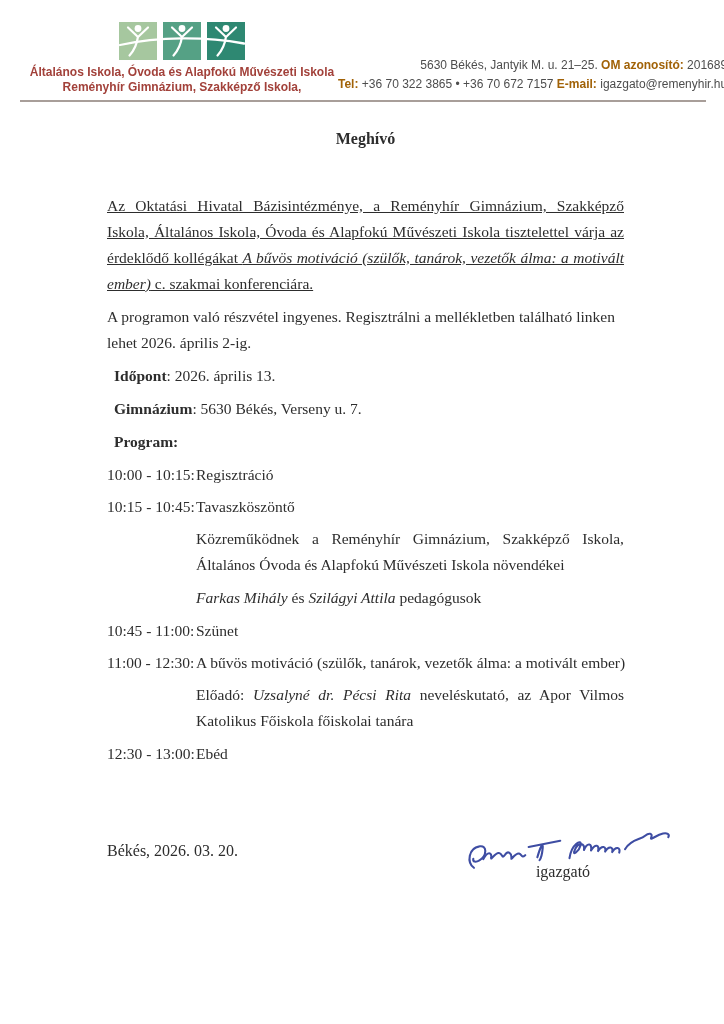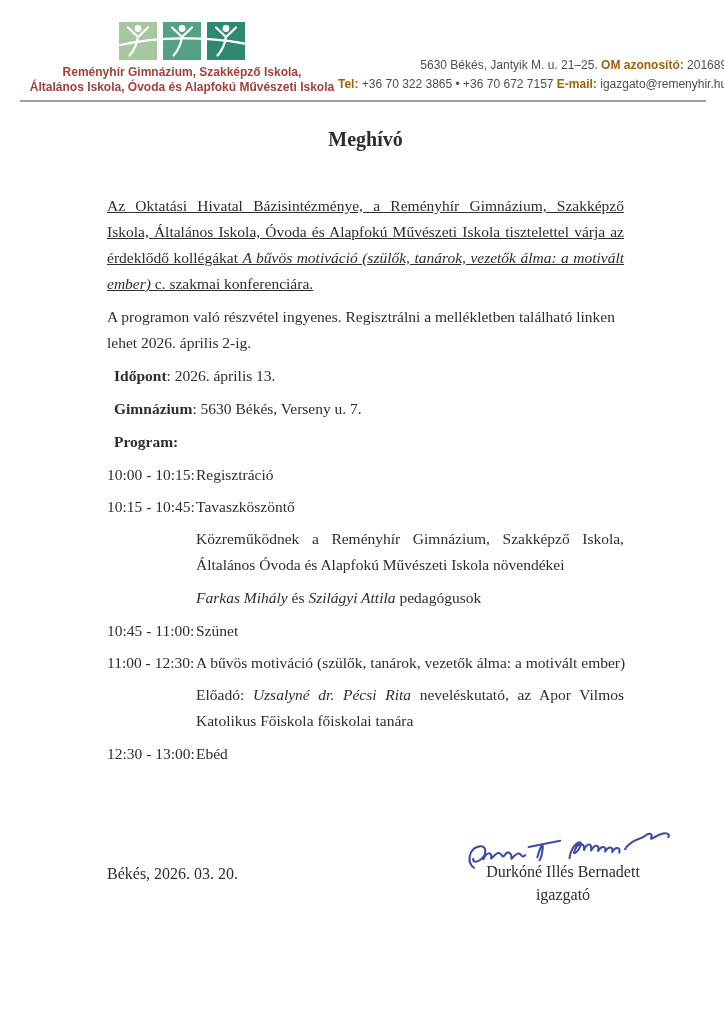--- a/index.html
+++ b/index.html
@@ -46,21 +46,21 @@
     border: none;
     border-top: 2px solid #a89e99;
     margin: 5px 18px 0 20px;
   }
 
   
   .main { padding: 0 100px 0 107px; font-size: 15.5px; line-height: 26px; }
   .doc-title {
     text-align: center;
     font-weight: bold;
-    font-size: 20px;
+    font-size: 16px;
     margin: 24px 0 0 0;
   }
   .para { margin: 0 0 7px 0; }
   .justify { text-align: justify; }
   .intro { margin-top: 41px; text-decoration: underline; }
   .label-b { font-weight: bold; }
   .detail-line { margin: 0 0 7px 7px; }
 
   .prog-row { display: flex; margin: 0 0 6px 0; }
   .prog-time { width: 89px; flex: none; }
@@ -108,22 +108,22 @@
           <path d="M63,15 L53,5.5 M63,15 L73,5.5 M63,14.5 C62,22 59.5,28 54.5,33.5"></path>
           <path d="M107,15 L97,5.5 M107,15 L117,5.5 M107,14.5 C106,22 103.5,28 98.5,33.5"></path>
         </g>
         <g fill="#ffffff" stroke="none">
           <circle cx="19" cy="6.5" r="3.4"></circle>
           <circle cx="63" cy="6.5" r="3.4"></circle>
           <circle cx="107" cy="6.5" r="3.4"></circle>
         </g>
       </svg>
       <div class="org-name">
+        <div>Általános Iskola, Óvoda és Alapfokú Művészeti Iskola</div>
         <div>Reményhír Gimnázium, Szakképző Iskola,</div>
-        <div>Általános Iskola, Óvoda és Alapfokú Művészeti Iskola</div>
       </div>
     </div>
     <div class="lh-right">
       <div class="lh-line">
         <span>5630 Békés, Jantyik M. u. 21–25.</span>
         <span class="red-label">OM azonosító:</span>
         <span>201689</span>
       </div>
       <div class="lh-line">
         <span class="red-label">Tel:</span>
@@ -185,18 +185,17 @@
     <div class="sig-block">
       <svg class="sig-scribble" width="215" height="40" viewBox="0 0 215 40">
         <g fill="none" stroke-width="2.1" stroke-linecap="round" stroke-linejoin="round" stroke="#3e4da3">
           <path d="M10,30 C3,24 6,10 17,9 C25,8 24,19 16,23 C12,25 9,24 10,21"></path>
           <path d="M20,22 C25,14 29,16 28,21 C27,25 32,16 36,17 C40,18 38,24 42,19 C45,15 49,18 48,23 C47,26 52,18 56,19 C59,20 58,24 62,21"></path>
           <path d="M74,24 C78,13 81,9 80,15 C79,21 77,26 76,27 M66,13 L98,9"></path>
           <path d="M106,27 C109,13 120,8 118,15 C116,21 108,26 112,19 C116,11 123,13 121,20 C125,12 130,14 128,21 C133,14 137,16 135,22 C139,16 144,18 142,23 C146,17 151,19 149,24 C153,18 158,20 156,25"></path>
           <path d="M162,22 C169,12 178,14 183,10 C187,7 191,8 189,12 C187,16 194,10 201,9 C205,8.5 208,10 206,13"></path>
         </g>
       </svg>
-      <div class="sig-name">Durkóné Illés Bernadett</div>
       <div class="sig-role">igazgató</div>
     </div>
   </footer>
 
 </div>
 
 </body></html>

